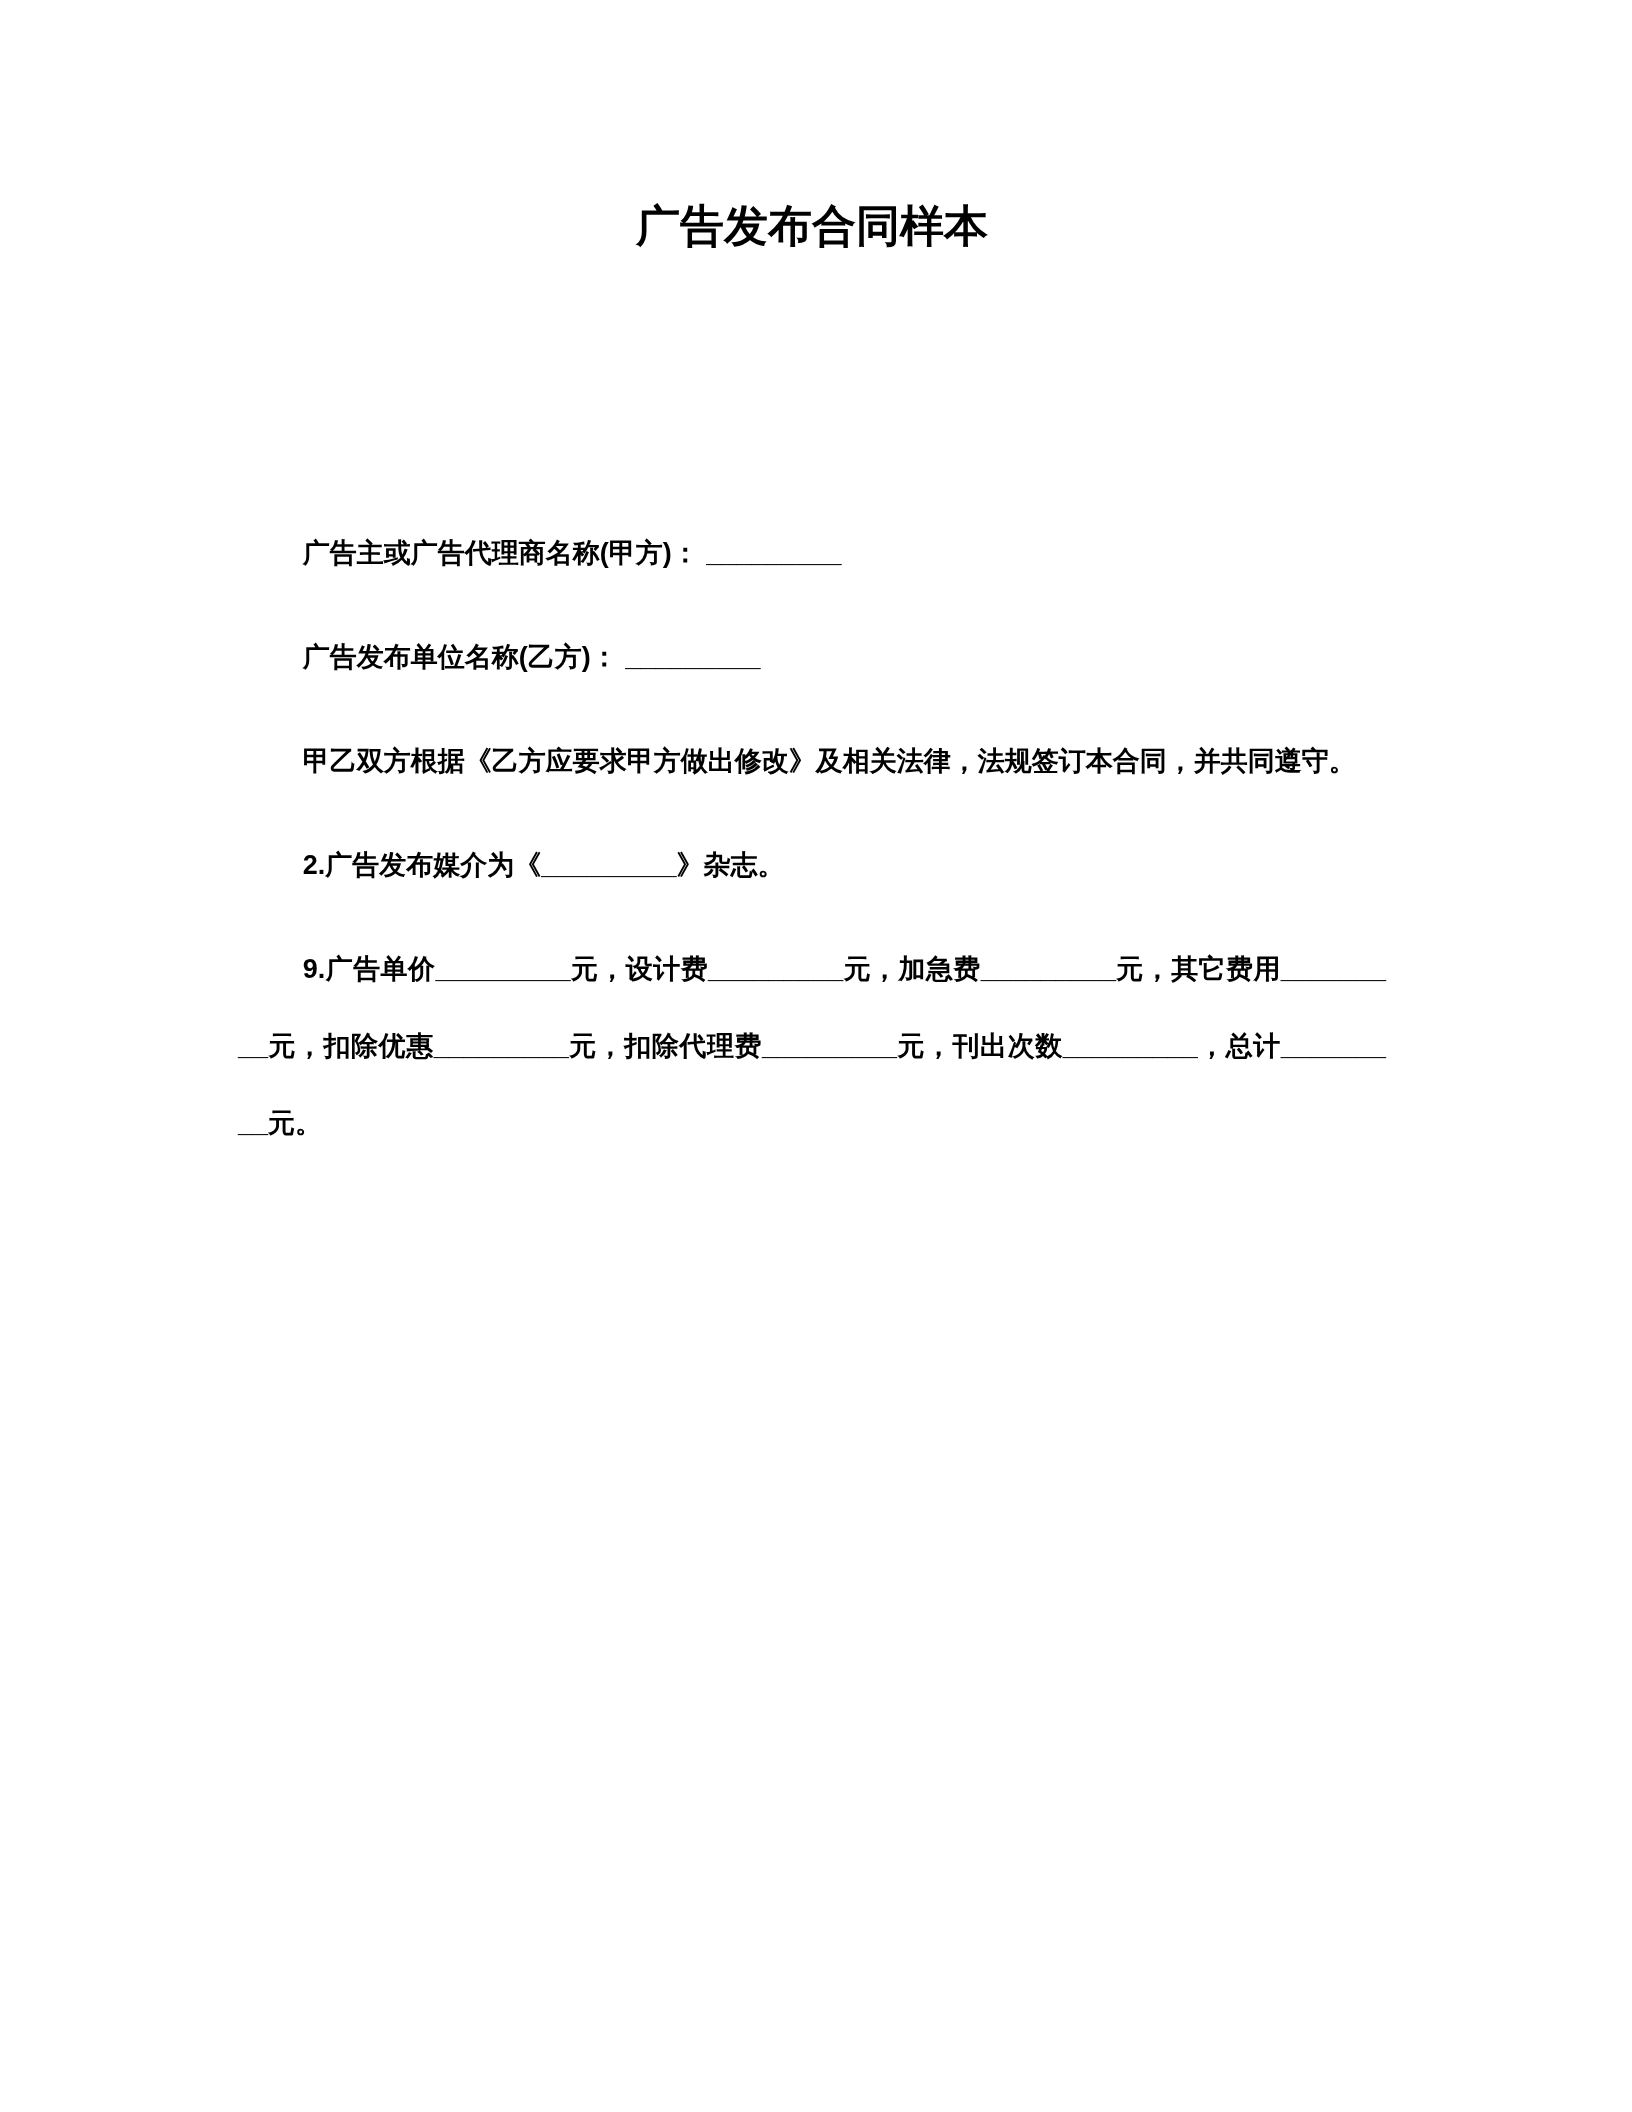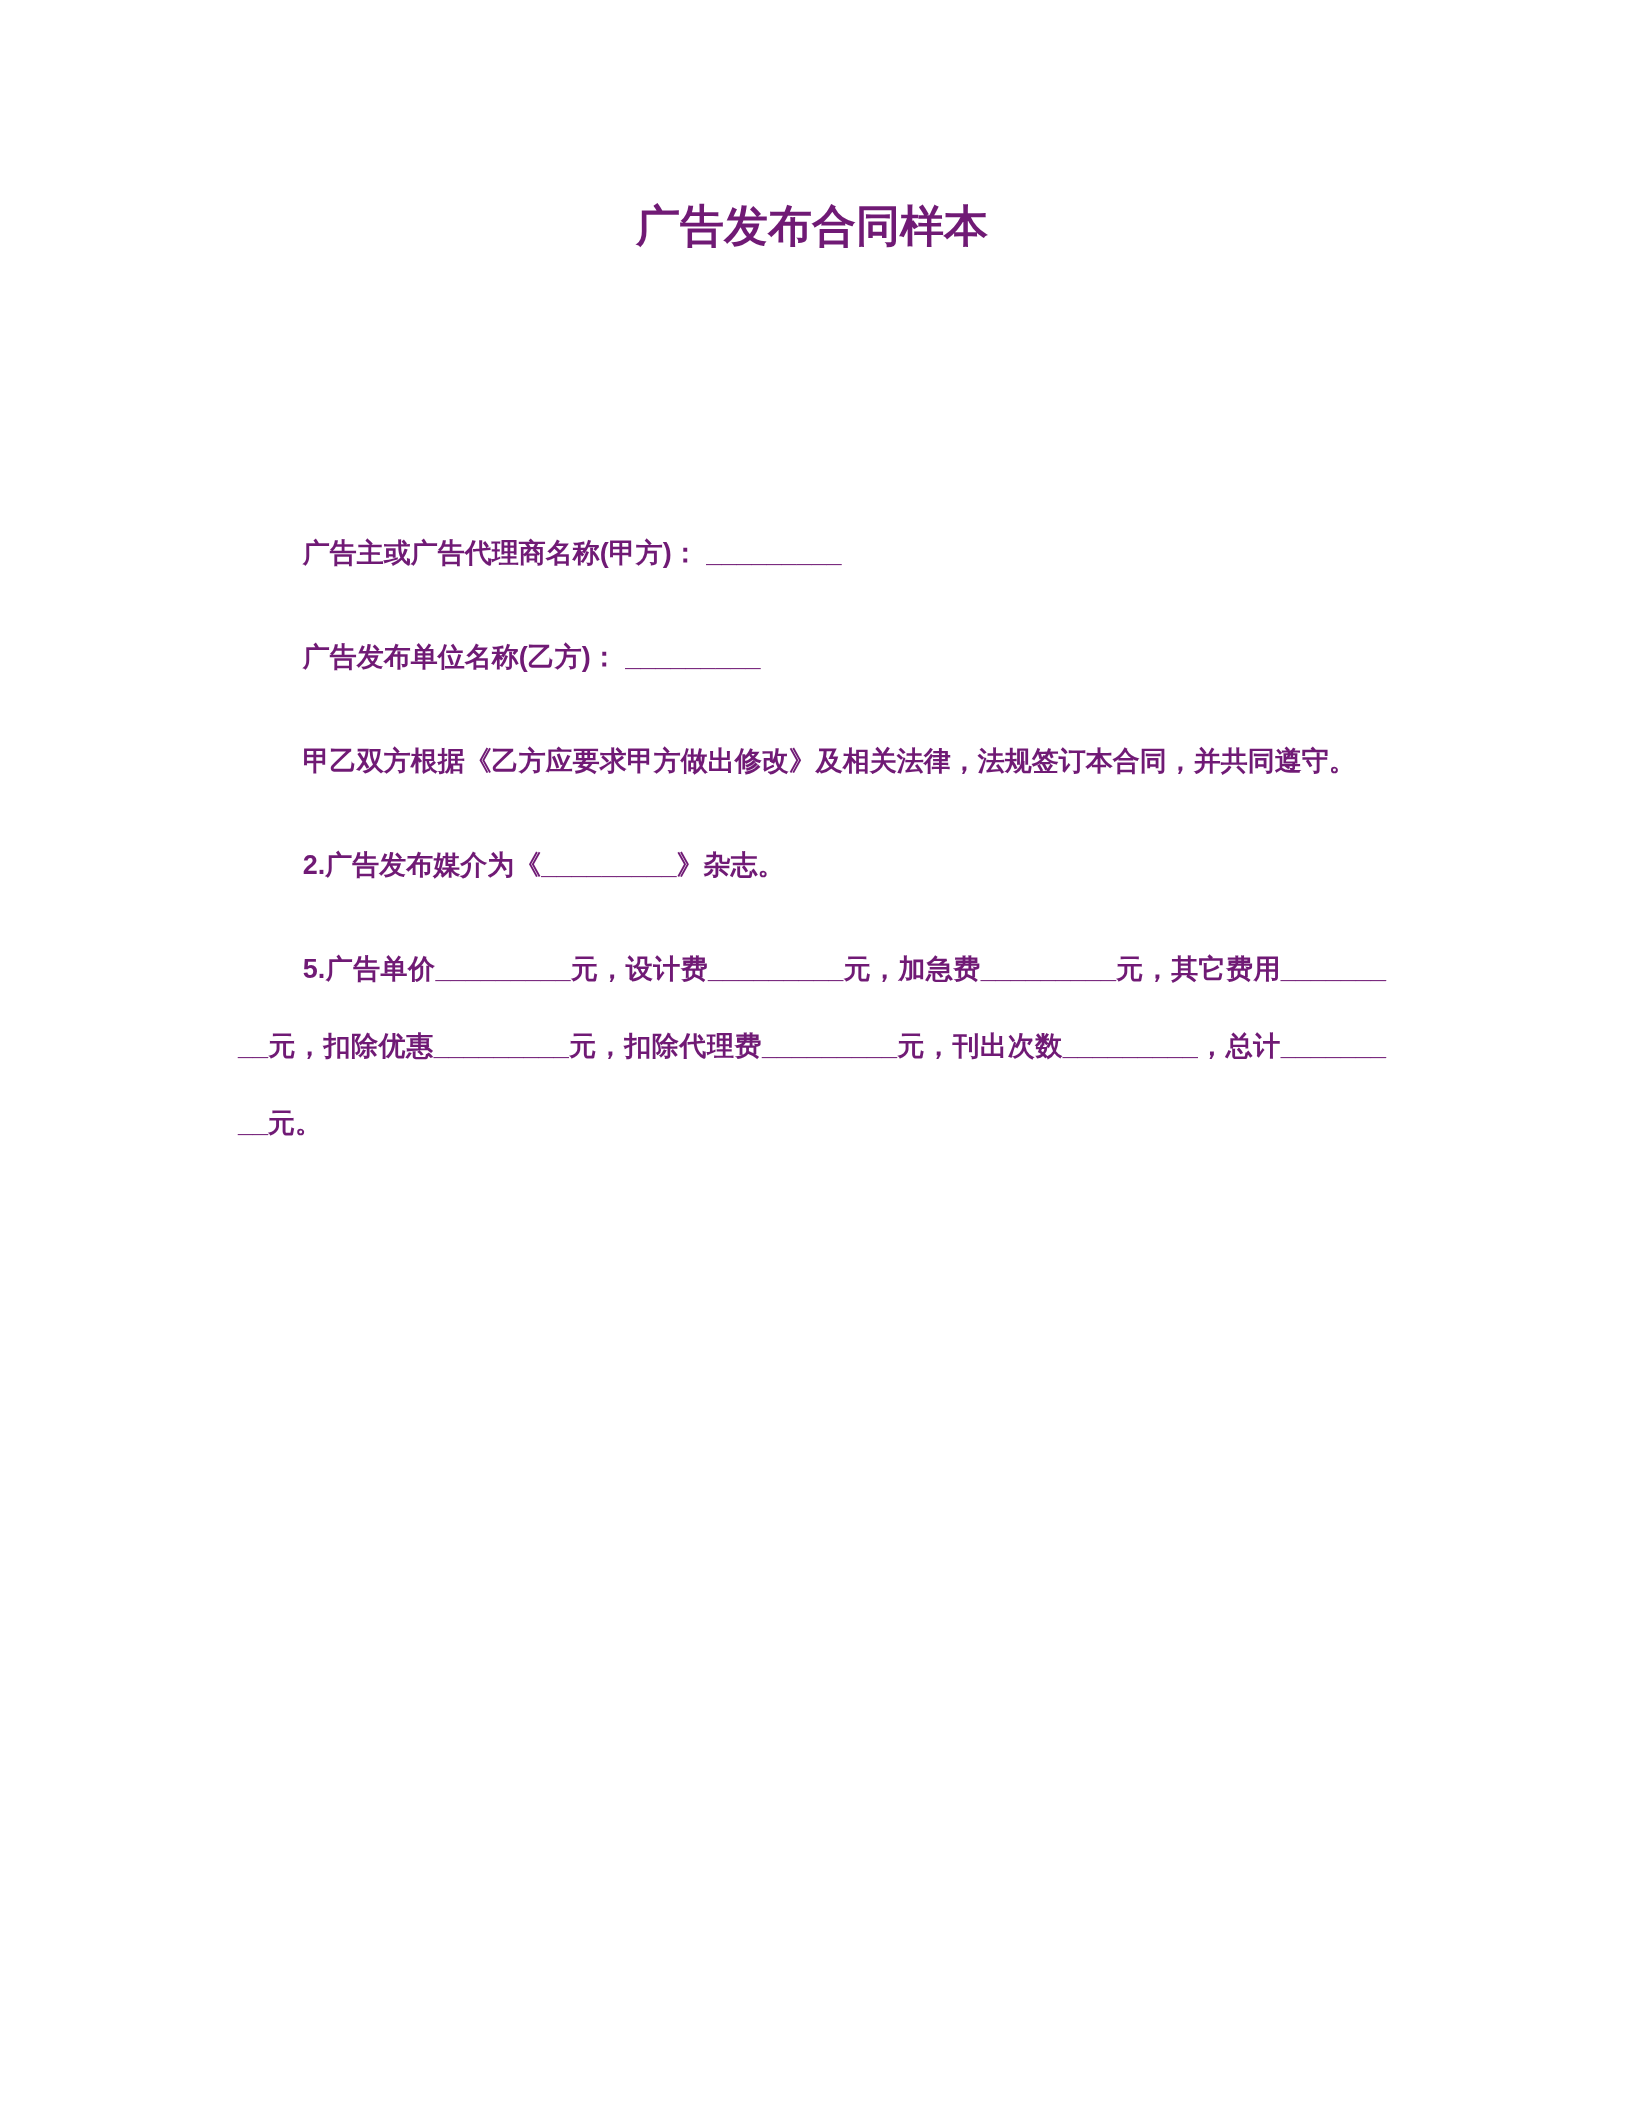--- a/index.html
+++ b/index.html
@@ -7,21 +7,21 @@
     padding: 0;
     background: #ffffff;
   }
   .page {
     position: relative;
     width: 1632px;
     height: 2112px;
     box-sizing: border-box;
     margin: 0 auto;
     background: #ffffff;
-    color: #701a75;
+    color: #000000;
     font-family: "Liberation Sans", "DejaVu Sans", sans-serif;
     font-weight: bold;
     padding: 200px 246px 0 238px;
     overflow: hidden;
   }
   .doc-title {
     font-size: 44px;
     line-height: 1.2;
     font-weight: bold;
     text-align: center;
@@ -46,14 +46,14 @@
 
   <p class="para">广告发布单位名称(乙方)： _________</p>
 
   <p class="para">甲乙双方根据《乙方应要求甲方做出修改》及相关法律，法规签订本合同，并共同遵守。</p>
 
 
   <p class="para">2.广告发布媒介为《_________》杂志。</p>
 
 
 
-  <p class="para">5.广告单价_________元，设计费_________元，加急费_________元，其它费用_________元，扣除优惠_________元，扣除代理费_________元，刊出次数_________，总计_________元。</p>
+  <p class="para">9.广告单价_________元，设计费_________元，加急费_________元，其它费用_________元，扣除优惠_________元，扣除代理费_________元，刊出次数_________，总计_________元。</p>
 </div>
 
 </body></html>

